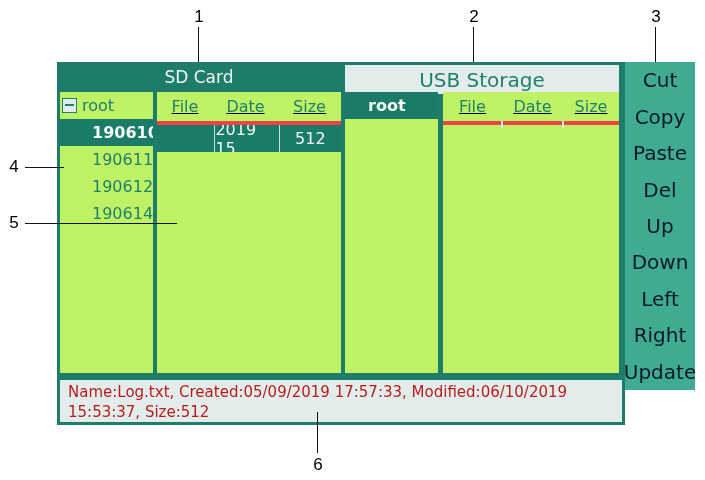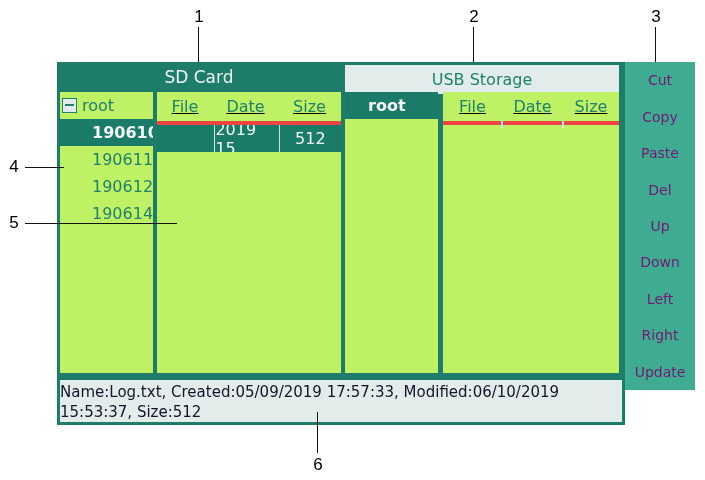--- a/index.html
+++ b/index.html
@@ -20,21 +20,21 @@
     background:#1e7d6a;
   }
   .panel-light{position:absolute;background:#bef264;}
   
   #sd-title{
     position:absolute;left:0;top:0;width:284px;height:30px;
     color:#eef5f3;font-size:17px;display:flex;align-items:center;justify-content:center;
   }
   #usb-header{
     position:absolute;left:288px;top:3px;width:274px;height:29px;
-    background:#e2eceb;color:#20806c;font-size:16px;
+    background:#e2eceb;color:#20806c;font-size:20px;
     display:flex;align-items:center;justify-content:center;
   }
   
   .tree{overflow:hidden;}
   .tree-row{
     height:27px;line-height:27px;color:#20806c;font-size:16px;
     white-space:nowrap;display:flex;align-items:center;
   }
   .tree-row.sel{background:#1a7c68;color:#f2f7f6;font-weight:700;}
   .tree-indent{padding-left:32px;}
@@ -52,29 +52,29 @@
     color:#20806c;font-size:16px;display:flex;align-items:center;justify-content:center;
   }
   .frow{display:flex;height:27px;background:#1a7c68;color:#f2f7f6;font-size:16px;}
   .frow .cell{display:flex;align-items:center;justify-content:center;overflow:hidden;}
   .frow .cell.first{justify-content:flex-start;padding-left:2px;margin-top:32px;}
   .frow .cell + .cell{border-left:1px solid #cfe0dc;}
   .tick{position:absolute;width:2px;height:7px;background:#e2eceb;top:29px;}
   
   #status-bar{
     position:absolute;left:3px;top:318px;width:562px;height:42px;background:#e2eceb;
-    color:#0f172a;font-size:15px;line-height:20px;box-sizing:border-box;padding:2px 0;
+    color:#b91c1c;font-size:15px;line-height:20px;box-sizing:border-box;padding:2px 8px;
   }
   
   #btn-panel{
     position:absolute;left:625px;top:62px;width:70px;height:328px;background:#3fac92;
     display:flex;flex-direction:column;justify-content:space-around;align-items:center;
   }
   .side-btn{
-    color:#701a75;font-size:14px;line-height:18px;text-align:right;cursor:default;
+    color:#0f172a;font-size:20px;line-height:18px;text-align:right;cursor:default;
   }
 </style>
 </head>
 <body>
 
 <div id="canvas">
 
   <span class="callout-num" style="left:199px;top:8px;">1</span>
   <div class="callout-vline" style="left:198px;top:27px;height:36px;"></div>
 

